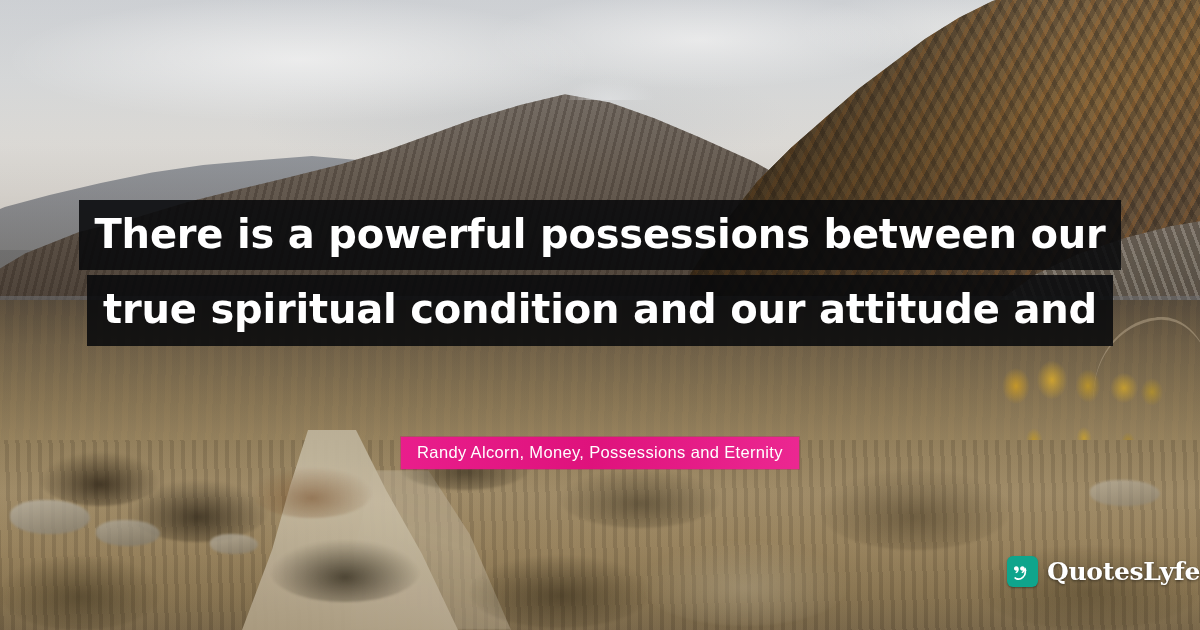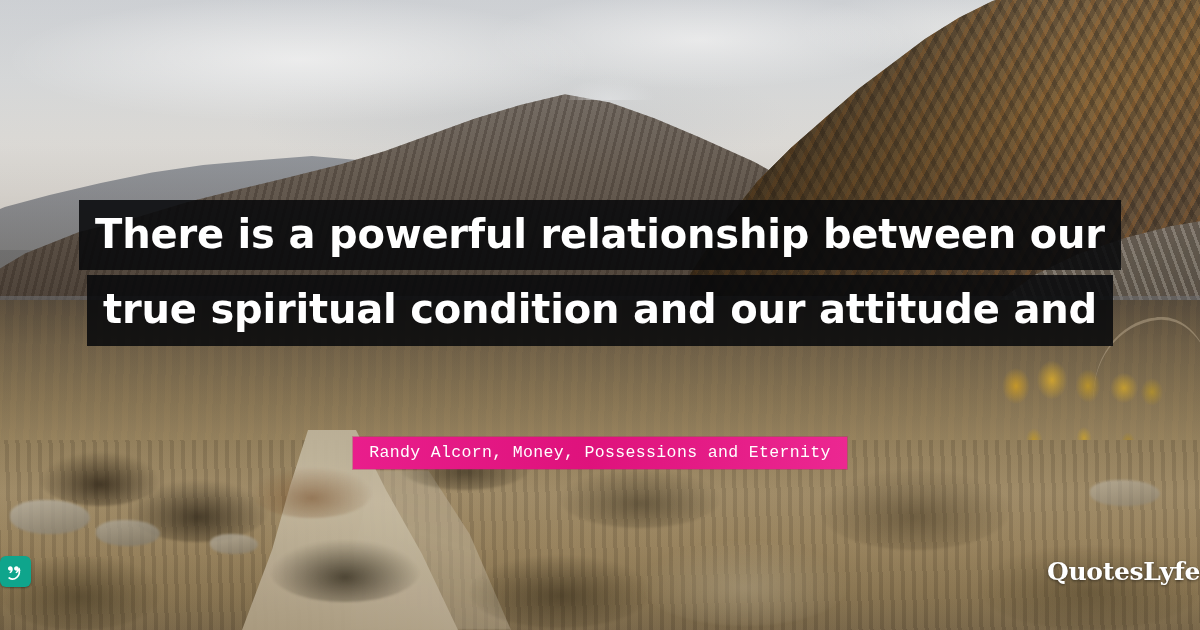--- a/index.html
+++ b/index.html
@@ -202,33 +202,33 @@
   
   .author-wrap {
     position:absolute; left:0; top:437px; width:1200px;
     display:flex; justify-content:center;
   }
   .author {
     display:inline-block;
     background:#e5157f;
     background-image:linear-gradient(92deg, rgba(233,30,140,.97) 0%, rgba(222,18,124,.95) 48%, rgba(236,40,146,.96) 100%);
     color:#ffffff;
-    font-family:Liberation Mono, monospace;
+    font-family:Liberation Sans, sans-serif;
     font-size:16.5px;
     font-weight:400;
     letter-spacing:.35px;
     padding:6px 16px 7px 16px;
     white-space:nowrap;
     box-shadow:0 0 0 1px rgba(200,14,110,.35);
   }
 
   
   .watermark {
     position:absolute; left:0; top:556px; width:1200px;
-    display:flex; align-items:center; justify-content:space-between; gap:9px;
+    display:flex; align-items:center; justify-content:flex-end; gap:9px;
   }
   .wm-icon {
     width:31px; height:31px; border-radius:6px;
     background:#0fa58c;
     display:flex; align-items:center; justify-content:center;
     box-shadow:0 1px 2px rgba(0,0,0,.35);
   }
   .wm-text {
     color:#ffffff;
     font-family:"DejaVu Serif", serif;
@@ -272,21 +272,21 @@
     <div class="bush b10"></div>
     <div class="bush b11"></div>
     <div class="rock r1"></div>
     <div class="rock r2"></div>
     <div class="rock r3"></div>
     <div class="rock r4"></div>
     <div class="photo-tone"></div>
   </div>
 
   <div class="quote-block">
-    <span class="quote-line ql1">There is a powerful relationship between our</span>
+    <span class="quote-line ql1">There is a powerful possessions between our</span>
     <span class="quote-line ql2">true spiritual condition and our attitude and</span>
   </div>
 
   <div class="author-wrap">
     <span class="author">Randy Alcorn, Money, Possessions and Eternity</span>
   </div>
 
   <div class="watermark">
     <span class="wm-icon">
       <svg width="22" height="22" viewBox="0 0 22 22" aria-hidden="true">

